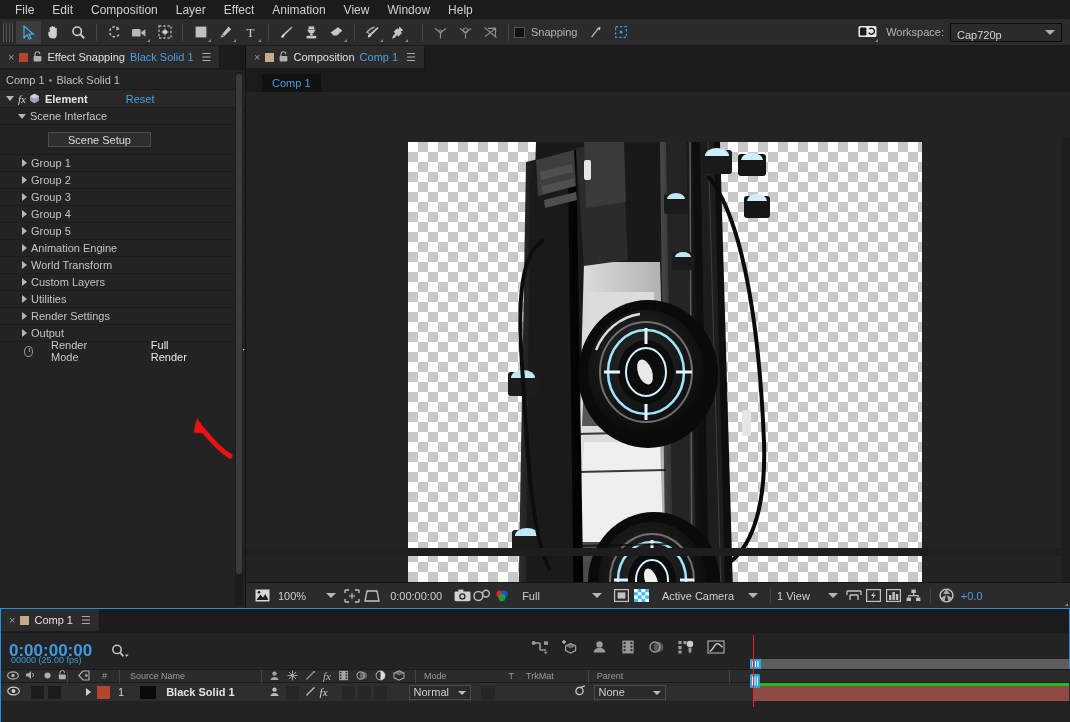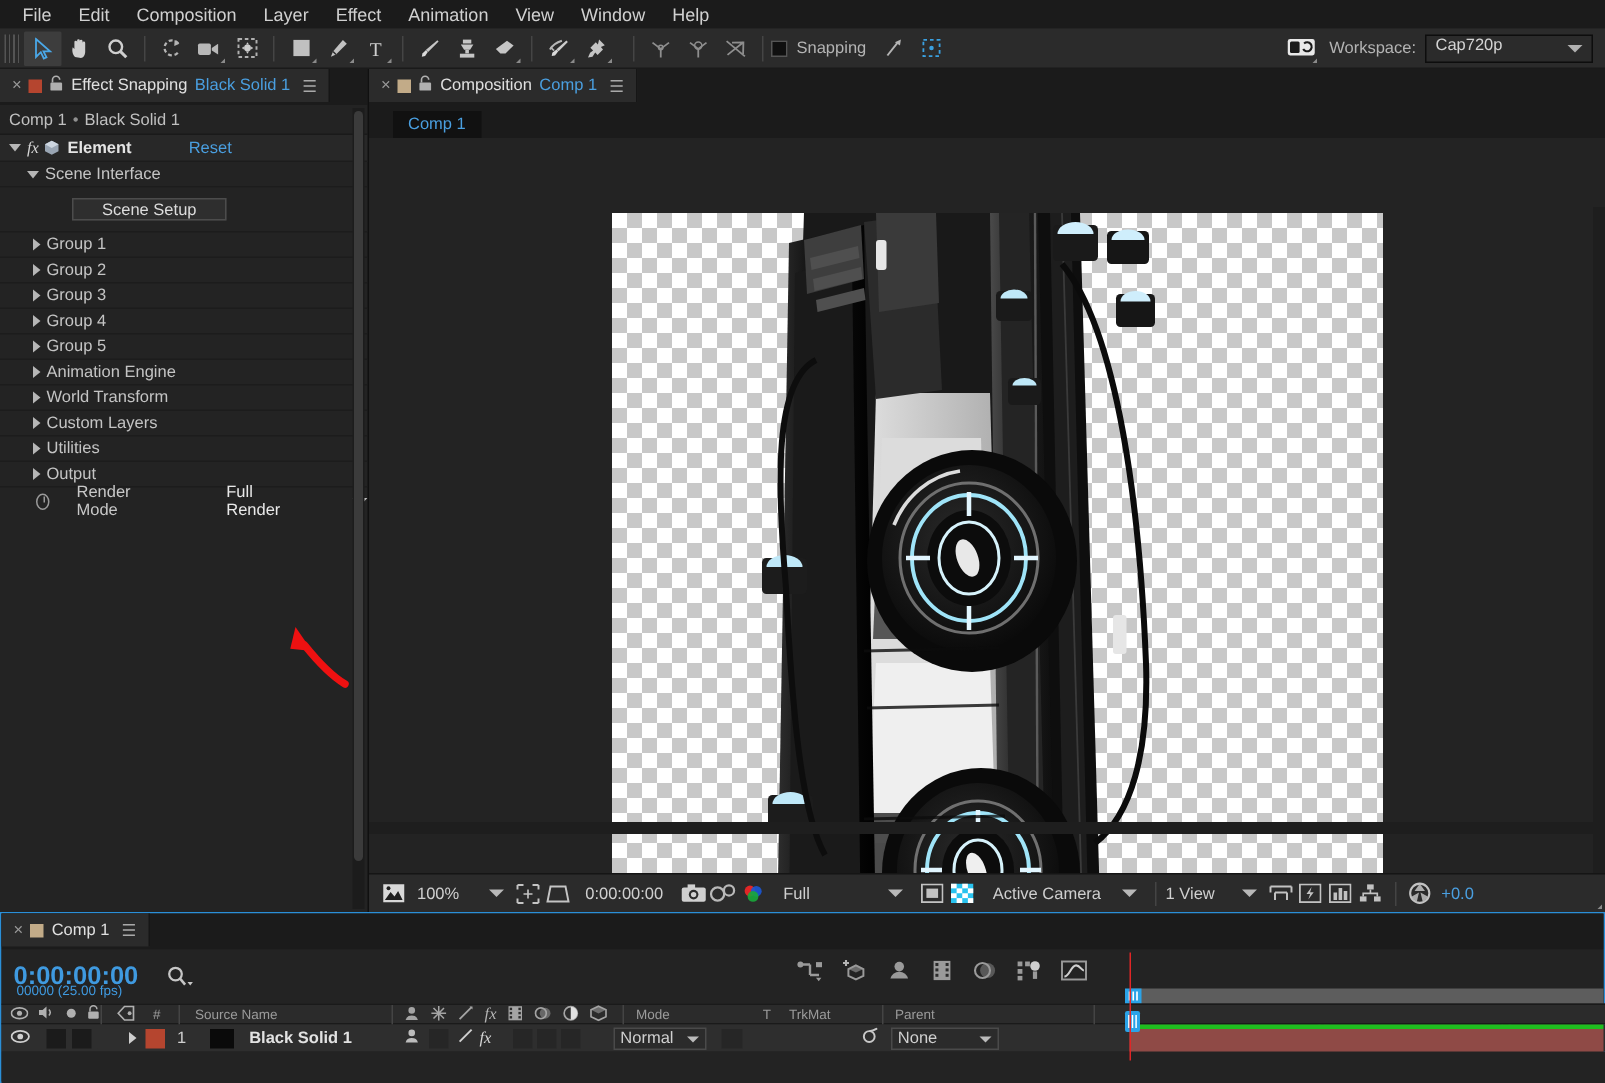--- a/index.html
+++ b/index.html
@@ -31,21 +31,21 @@
   .tbtn{ width:25px; height:23px; display:flex; align-items:center; justify-content:center;
          position:relative; border-radius:1px; }
   .tbtn.sel{ background:#3d3d3d; }
   .tbtn svg{ display:block; }
   .tcorner{ position:absolute; right:2px; bottom:2px; width:0; height:0;
     border-left:3px solid transparent; border-bottom:3px solid #8a8a8a;}
   .snapbox{ width:11px;height:11px;background:#101010;border:1px solid #555;margin-right:6px;}
   .tlabel{ color:#b4b4b4; font-size:11px; }
   .wspace{ margin-left:auto; display:flex; align-items:center; padding-right:8px; }
   .wsel{ background:#2b2b2b; border:1px solid #0d0d0d; color:#d4d4d4;
-         height:19px; width:112px; display:flex; align-items:flex-start; padding:0 6px;
+         height:19px; width:112px; display:flex; align-items:flex-end; padding:0 6px;
          font-size:11px; margin-left:6px; position:relative;}
   .wsel .car{ position:absolute; right:6px; top:6px; width:0;height:0;
     border-left:5px solid transparent;border-right:5px solid transparent;border-top:5px solid #b0b0b0;}
   .ptab{ display:flex; align-items:center; gap:5px; padding:0 8px; background:#2b2b2b;
          border-right:1px solid #161616; font-size:11px; color:#c6c6c6; height:22px;}
   .ptab .x{ color:#9a9a9a; font-size:11px; line-height:10px;}
   .ptab .swatch{ width:9px;height:9px;background:#b5452f; }
   .ptab .swatch.tan{ background:#c2ab88; }
   .ptab .name{ color:#e0e0e0; }
   .ptab .sub{ color:#4a9fe0; }
@@ -398,20 +398,24 @@
       <div class="ec-row ec-indent2">
         <span class="tri"></span>
         <span>Custom Layers</span>
       </div>
       <div class="ec-row ec-indent2">
         <span class="tri"></span>
         <span>Utilities</span>
       </div>
       <div class="ec-row ec-indent2">
         <span class="tri"></span>
+        <span>Render Settings</span>
+      </div>
+      <div class="ec-row ec-indent2">
+        <span class="tri"></span>
         <span>Output</span>
       </div>
 
       <div class="rm-row">
         <span class="stopwatch"></span>
         <span>Render Mode</span>
         <span class="rm-val">Full Render</span>
         <span class="rm-car"></span>
       </div>
     </div>

